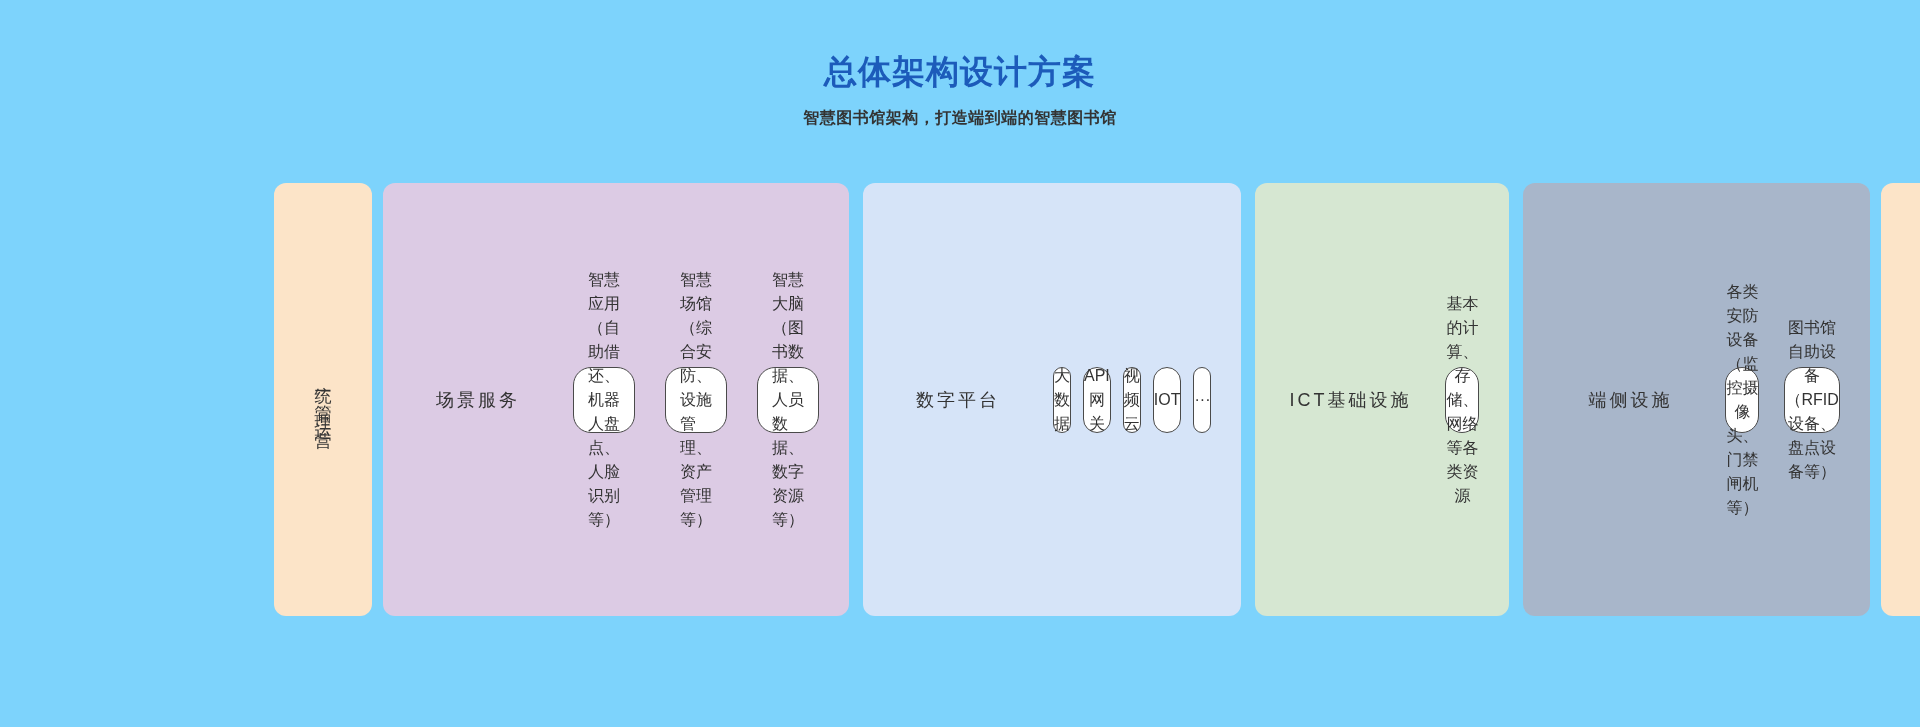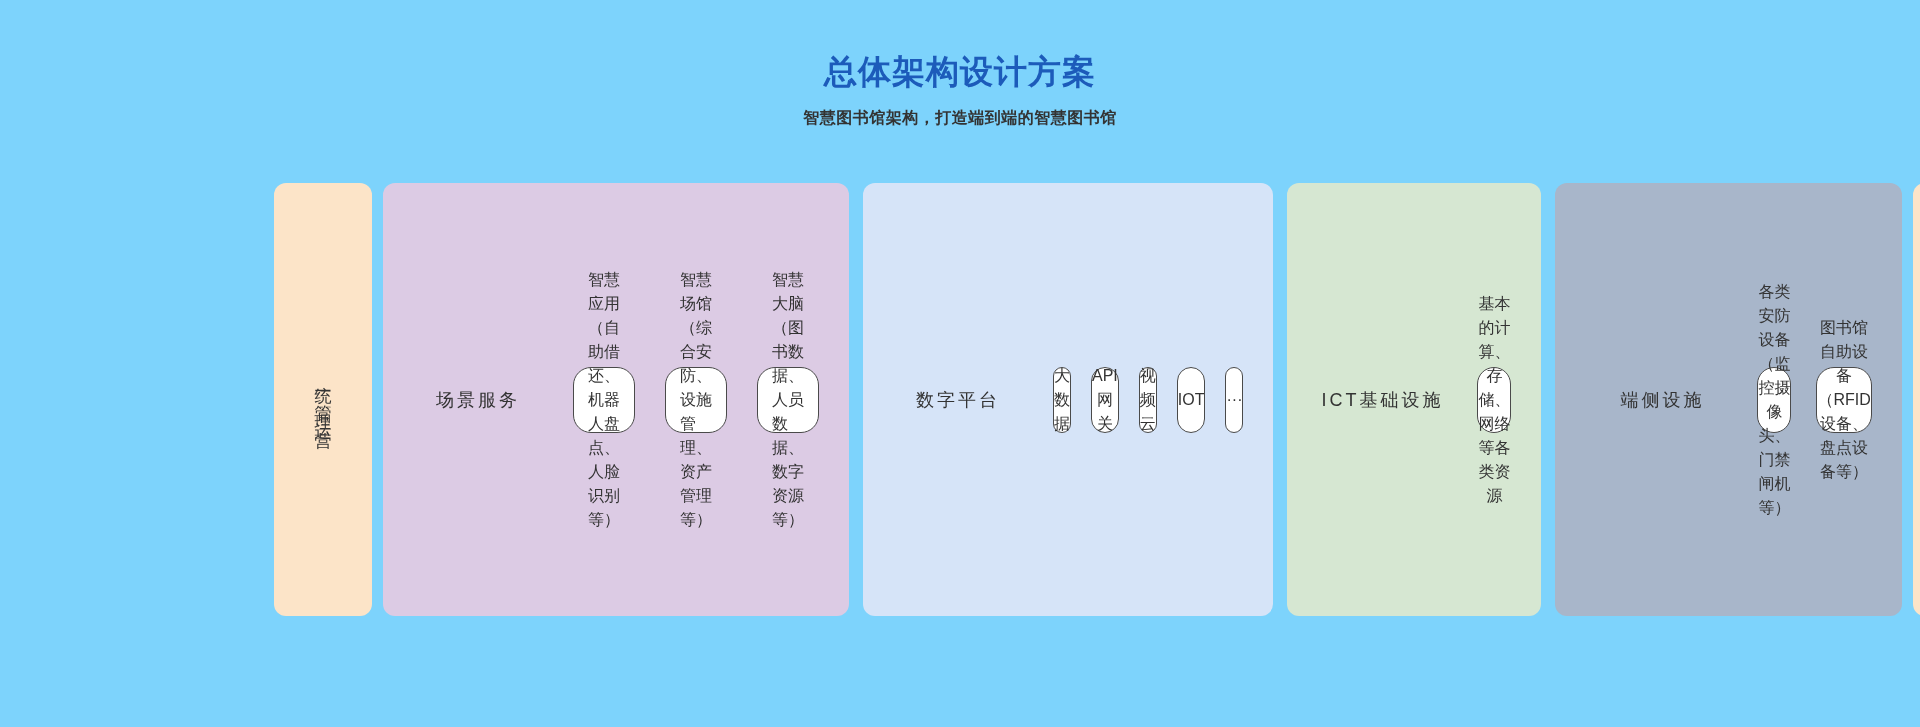--- a/index.html
+++ b/index.html
@@ -92,21 +92,21 @@
     letter-spacing:3px;
     color:var(--text-dark);
     white-space:nowrap;
   }
   .boxes{
     flex:1;
     display:flex;
     align-items:center;
   }
   .boxes-scene{gap:30px;}
-  .boxes-platform{gap:20px;}
+  .boxes-platform{gap:12px;}
   .boxes-device{gap:25px;}
   .box{
     flex:1;
     height:66px;
     background:var(--box-bg);
     border:1.5px solid var(--box-border);
     border-radius:18px;
     display:flex;
     align-items:center;
     justify-content:center;

